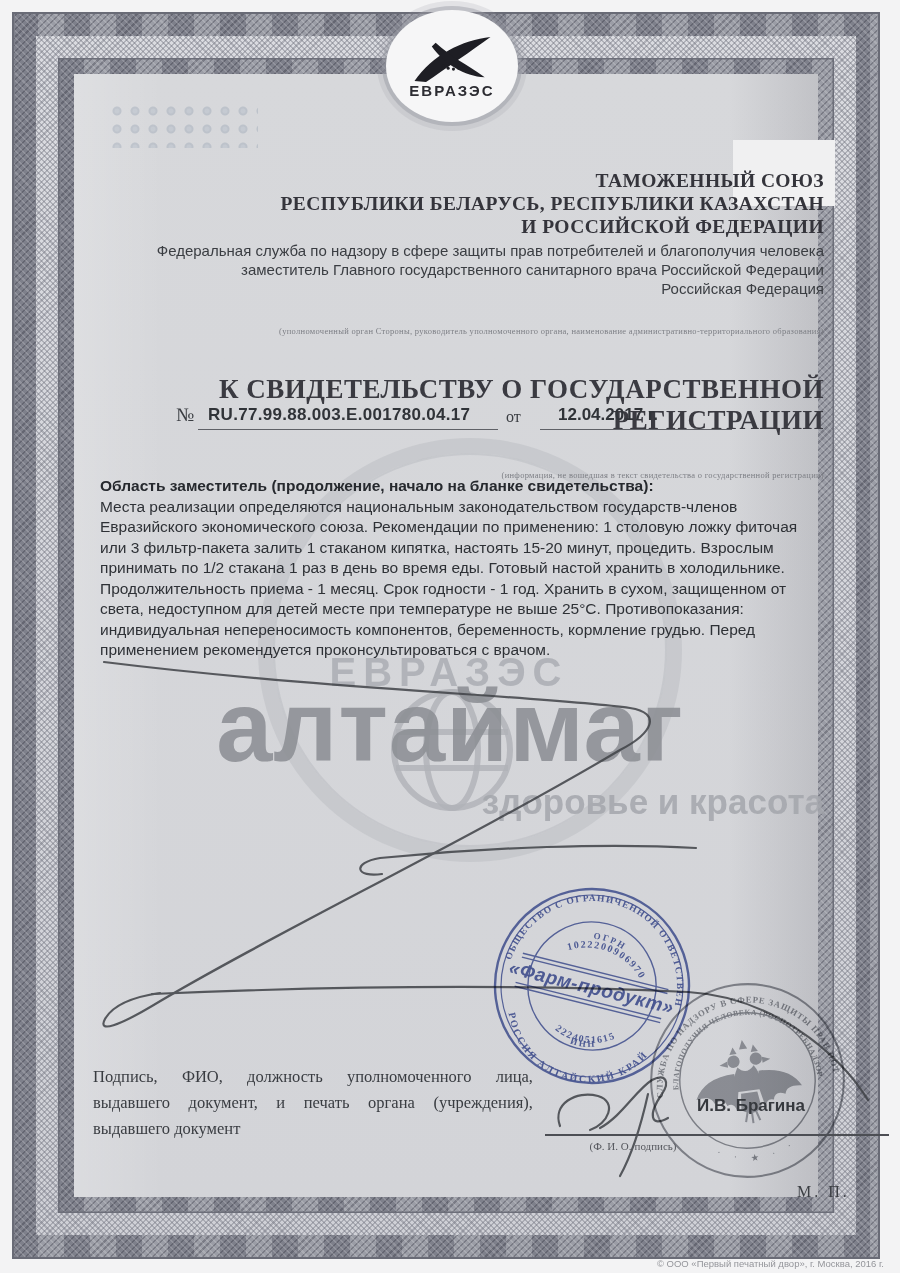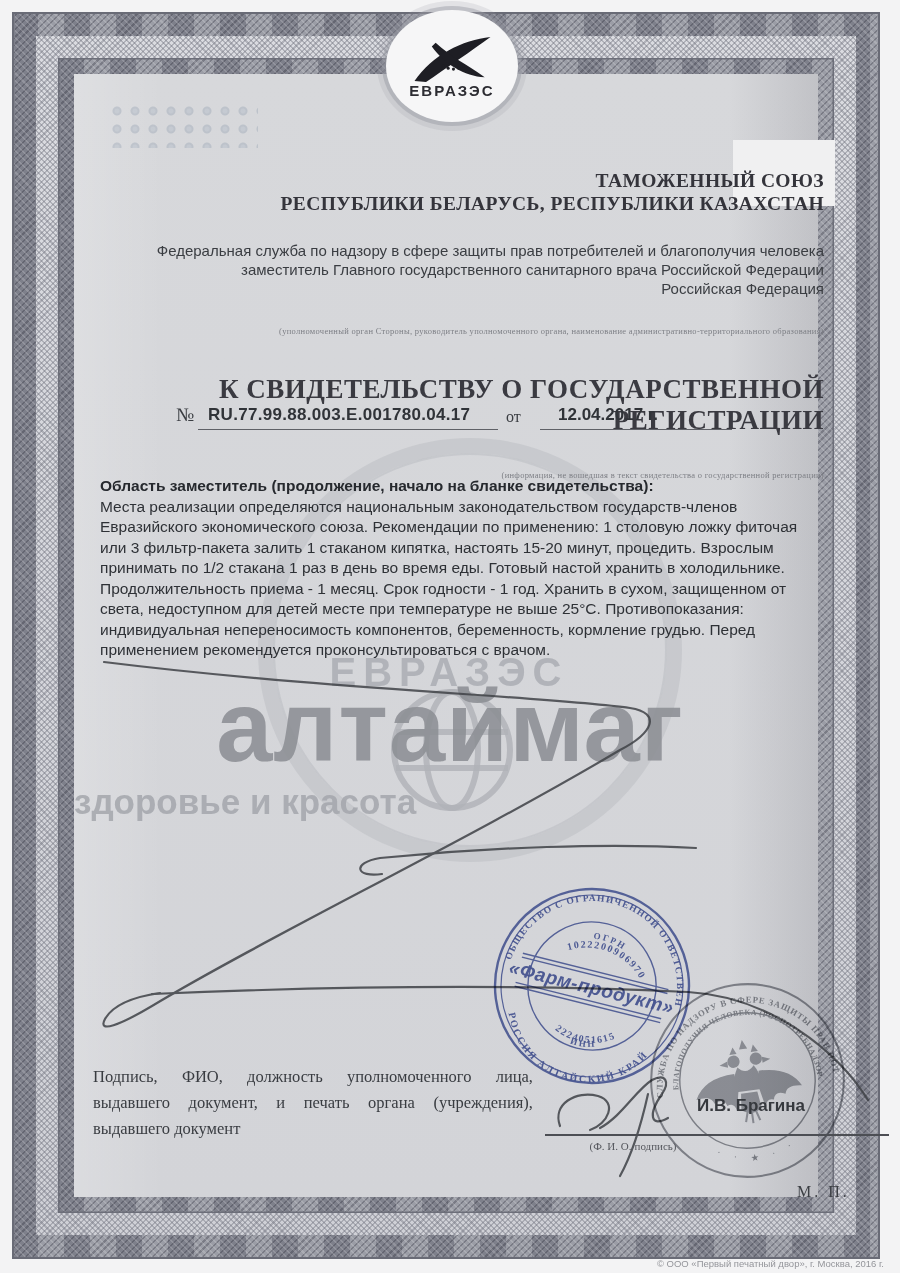--- a/index.html
+++ b/index.html
@@ -54,21 +54,21 @@
   .body-text{position:absolute;left:100px;top:476px;width:718px;font-size:15.5px;line-height:20.5px;color:#2e3136;z-index:3;}
   .body-text b{color:#26292e;}
   
   .wm-circle{position:absolute;left:258px;top:438px;width:394px;height:394px;border-radius:50%;
      border:15px solid rgba(178,181,187,.38);box-shadow:inset 0 0 0 2px rgba(165,168,175,.3);z-index:2;}
   .wm-evrazes{position:absolute;left:74px;right:76px;top:650px;text-align:center;font-weight:bold;
      font-size:40px;letter-spacing:7px;color:rgba(148,151,158,.55);z-index:2;}
   .wm-globe{position:absolute;left:382px;top:680px;z-index:2;opacity:.5;}
   .wm-brand{position:absolute;left:52px;top:676px;width:796px;text-align:center;font-weight:bold;
      font-size:101px;letter-spacing:1px;line-height:1;color:rgba(140,142,148,.88);z-index:2;}
-  .wm-tagline{position:absolute;left:74px;right:76px;top:782px;text-align:left;font-weight:bold;
+  .wm-tagline{position:absolute;left:74px;right:76px;top:782px;text-align:right;font-weight:bold;
      font-size:35px;color:rgba(163,166,172,.85);z-index:2;}
   
   .flourish{position:absolute;inset:0;z-index:5;pointer-events:none;}
   
   .stamp{position:absolute;z-index:5;mix-blend-mode:multiply;}
   #stamp-company{left:487px;top:881px;transform:rotate(14deg);}
   #stamp-authority{left:645px;top:978px;transform:rotate(-8deg);opacity:.85;}
   
   .foot-left{position:absolute;left:93px;top:1064px;width:440px;font-size:16.5px;line-height:26px;
      color:#393c41;text-align:justify;z-index:3;}
@@ -104,20 +104,21 @@
         <circle cx="46.5" cy="36.5" r="1.6"></circle>
           <circle cx="52" cy="35.5" r="1.6"></circle>
         <circle cx="57" cy="33" r="1.6"></circle>
       </g>
     </svg>
     <div class="logo-label">ЕВРАЗЭС</div>
   </div>
 
   <div class="center serif hline" style="top:158px">ТАМОЖЕННЫЙ СОЮЗ</div>
   <div class="center serif hline" style="top:181px">РЕСПУБЛИКИ БЕЛАРУСЬ, РЕСПУБЛИКИ КАЗАХСТАН</div>
+  <div class="center serif hline" style="top:204px">И РОССИЙСКОЙ ФЕДЕРАЦИИ</div>
   <div class="center sline" style="top:230px">Федеральная служба по надзору в сфере защиты прав потребителей и благополучия человека</div>
   <div class="center sline" style="top:249px">заместитель Главного государственного санитарного врача Российской Федерации</div>
   <div class="center sline" style="top:268px">Российская Федерация</div>
   <div class="center serif tiny-note" style="top:314px">(уполномоченный орган Стороны, руководитель уполномоченного органа, наименование административно-территориального образования)</div>
 
   <div class="center serif big-title" style="top:362px">К СВИДЕТЕЛЬСТВУ О ГОСУДАРСТВЕННОЙ РЕГИСТРАЦИИ</div>
 
   <div class="numrow">
     <span class="no serif">№</span>
     <span class="num">RU.77.99.88.003.Е.001780.04.17</span>

